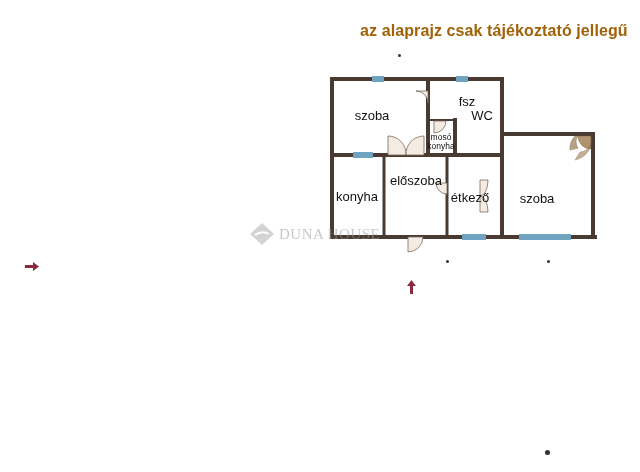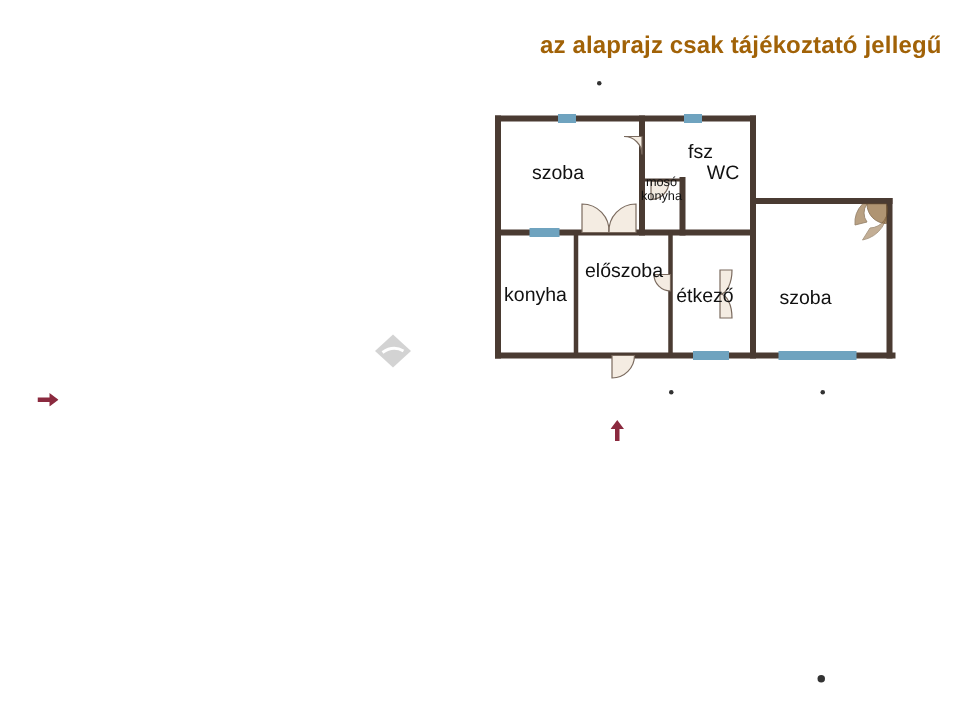--- a/index.html
+++ b/index.html
@@ -83,35 +83,36 @@
     <path d="M591 136 L578 136 A13 13 0 0 0 591 149 Z" opacity="0.8"></path>
     <path d="M591 136 A20 20 0 0 1 575 160 L580 152 A12 12 0 0 0 591 136 Z" opacity="0.6"></path>
     <path d="M575 136 A18 18 0 0 0 570 150 L578 148 A10 10 0 0 1 578 136 Z" opacity="0.7"></path>
   </g>
 </svg>
 
 <div>
   <div class="label" style="left:372px;top:115px;">szoba</div>
   <div class="label" style="left:467px;top:101px;">fsz</div>
   <div class="label" style="left:482px;top:115px;">WC</div>
-  <div class="label small" style="left:441px;top:126px;">
+  <div class="label small" style="left:441px;top:142px;">
     <span style="white-space:pre-line;">mosó
 konyha</span>
   </div>
   <div class="label" style="left:357px;top:196px;">konyha</div>
   <div class="label" style="left:416px;top:180px;">előszoba</div>
   <div class="label" style="left:470px;top:197px;">étkező</div>
   <div class="label" style="left:537px;top:198px;">szoba</div>
 </div>
 
 <div class="watermark">
   <svg width="26" height="24" viewBox="0 0 26 24">
     <path d="M13 1 L25 12 L13 23 L1 12 Z" fill="#b0b0b0"></path>
     <path d="M6 13 Q13 8 20 12" stroke="#fff" stroke-width="2" fill="none"></path>
   </svg>
+  <span class="wm-text">DUNA HOUSE</span>
 </div>
 
 <svg class="arrow" style="left:25px;top:262px;" width="14" height="9" viewBox="0 0 14 9">
   <path d="M0 3 L8 3 L8 0 L14 4.5 L8 9 L8 6 L0 6 Z" fill="#8b2a3f"></path>
 </svg>
 <svg class="arrow" style="left:407px;top:280px;" width="9" height="14" viewBox="0 0 9 14">
   <path d="M4.5 0 L9 6 L6 6 L6 14 L3 14 L3 6 L0 6 Z" fill="#8b2a3f"></path>
 </svg>
 
 <div class="dot" style="left:398px;top:54px;"></div>

